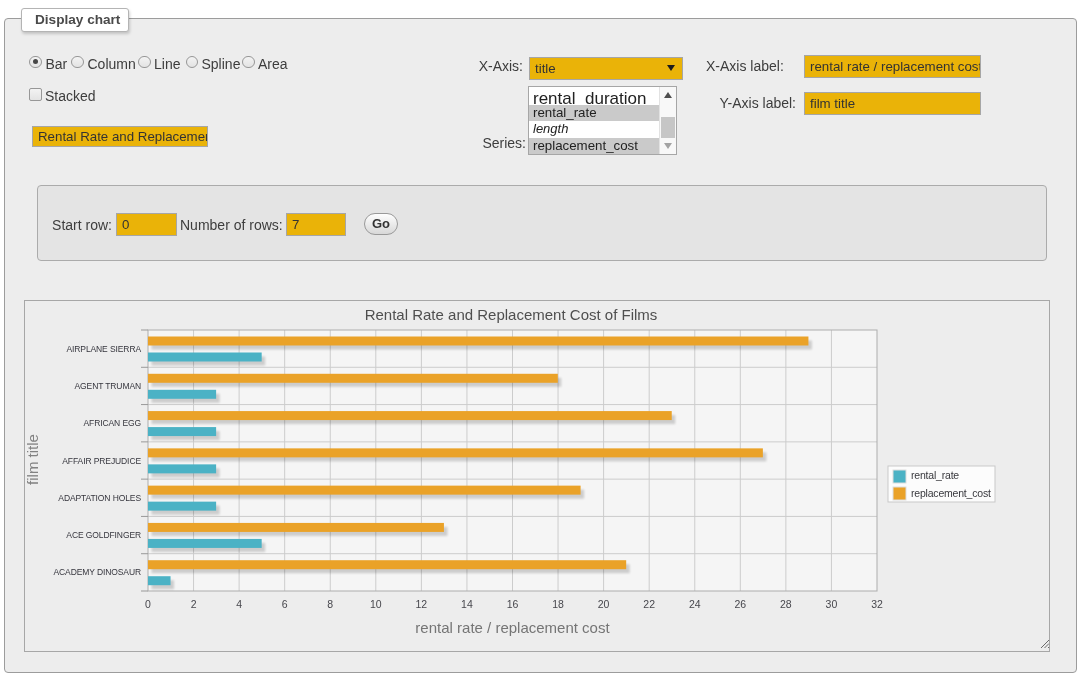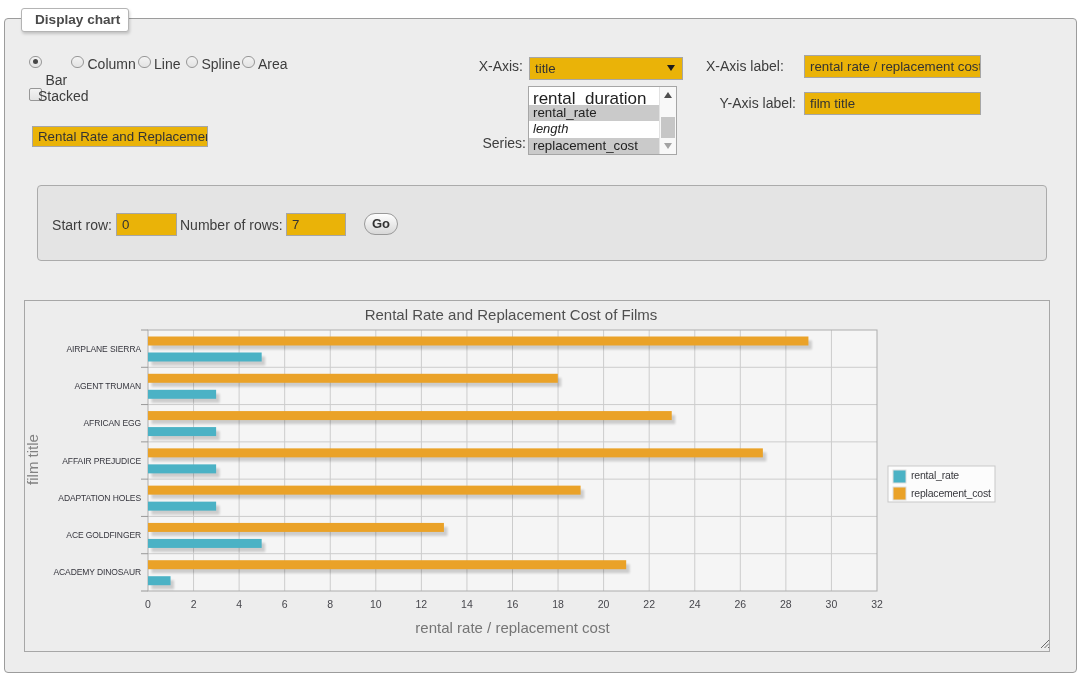--- a/index.html
+++ b/index.html
@@ -19,32 +19,32 @@
 <body>
 
 <div class="abs" style="left:4px; top:18px; width:1073px; height:655px; background:#ededed;
      border:1px solid #9c9c9c; border-radius:4px;"></div>
 
 <div class="abs" style="left:21px; top:8px; width:108px; height:24px; background:#ffffff;
      border:1px solid #b4b4b4; border-radius:3px; box-shadow:1px 2px 3px rgba(0,0,0,0.18);
      font-size:13.6px; font-weight:bold; color:#4a4a4a; line-height:22px; padding-left:13px;">Display chart</div>
 
 <span class="radio sel" style="left:29px; top:55.5px;"></span>
-<span class="lbl" style="left:45.5px; top:72px;">Bar</span>
+<span class="lbl" style="left:45.5px; top:56px;">Bar</span>
 <span class="radio" style="left:71px; top:55.5px;"></span>
 <span class="lbl" style="left:87.5px; top:56px;">Column</span>
 <span class="radio" style="left:138px; top:55.5px;"></span>
 <span class="lbl" style="left:154px; top:56px;">Line</span>
 <span class="radio" style="left:185.5px; top:55.5px;"></span>
 <span class="lbl" style="left:201.5px; top:56px;">Spline</span>
 <span class="radio" style="left:242px; top:55.5px;"></span>
 <span class="lbl" style="left:258px; top:56px;">Area</span>
 
 <span class="chk" style="left:29px; top:88px;"></span>
-<span class="lbl" style="left:38px; top:88px;">Stacked</span>
+<span class="lbl" style="left:45px; top:88px;">Stacked</span>
 
 <div class="inp" style="left:32px; top:126px; width:176px; height:21px; line-height:19px;">Rental Rate and Replacement Cost of Films</div>
 
 <span class="lbl" style="left:459px; top:58px; width:64px; text-align:right;">X-Axis:</span>
 <div class="inp" style="left:529px; top:57px; width:154px; height:23px; line-height:21px;">title</div>
 <div class="abs" style="left:667px; top:65px; width:0; height:0; border-left:4.5px solid transparent;
      border-right:4.5px solid transparent; border-top:6px solid #1c1c1c;"></div>
 
 <div class="abs" style="left:528px; top:86px; width:149px; height:69px; background:#ffffff; border:1px solid #a6a6a6;">
   <div style="position:absolute; left:0; top:2px; width:131px; height:16.2px; font-size:17px; padding-left:4px; color:#222;">rental_duration</div>

